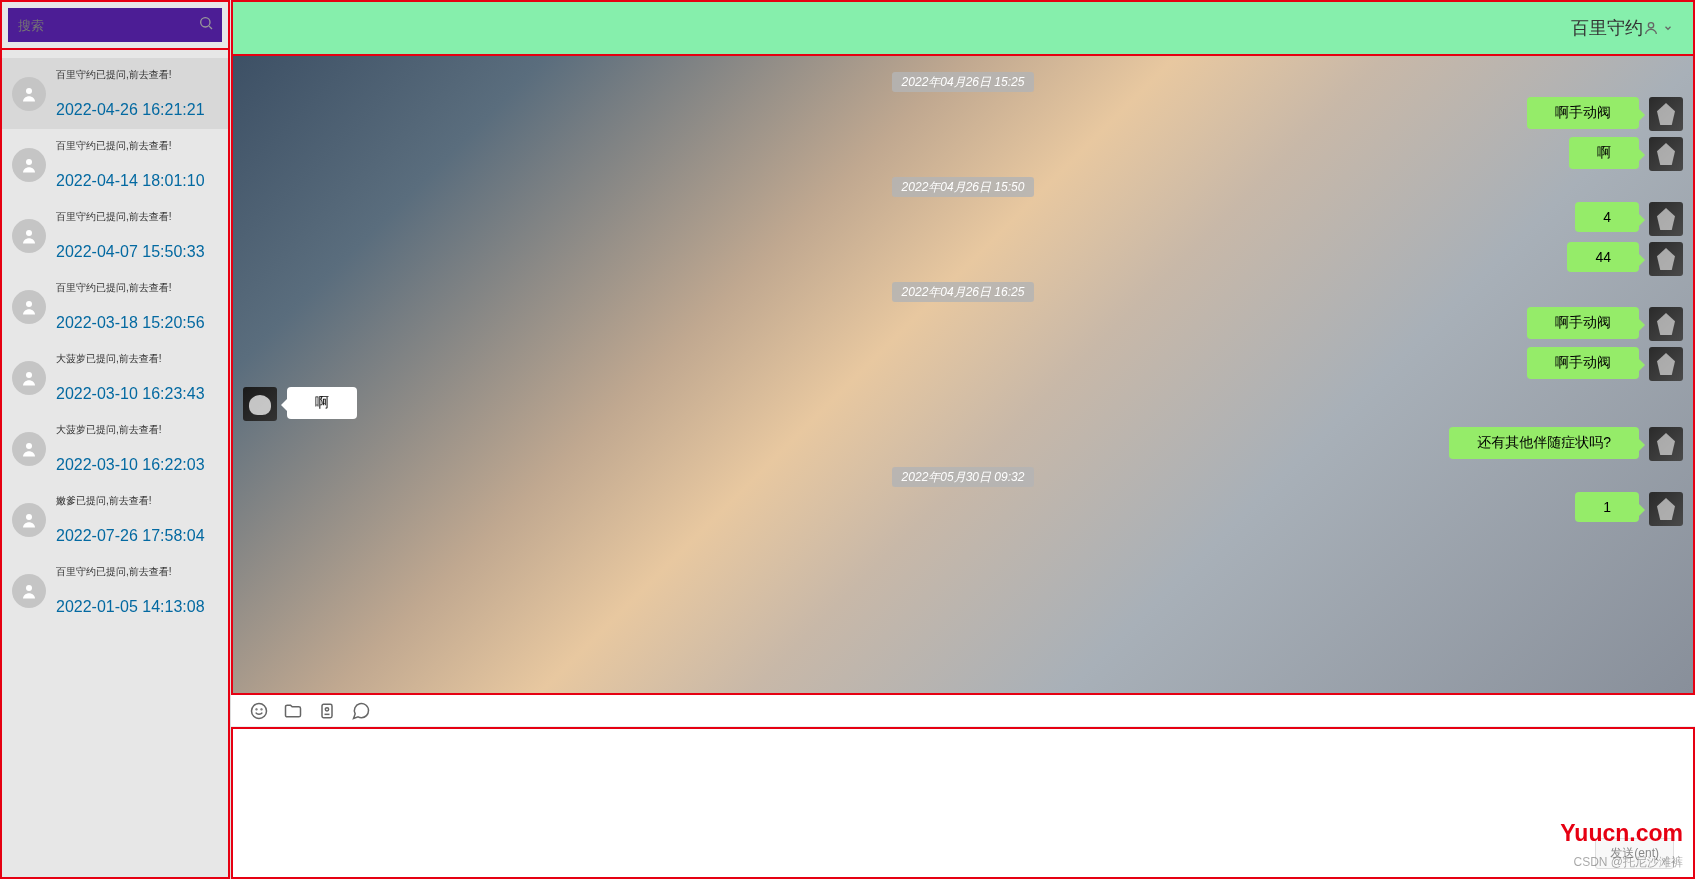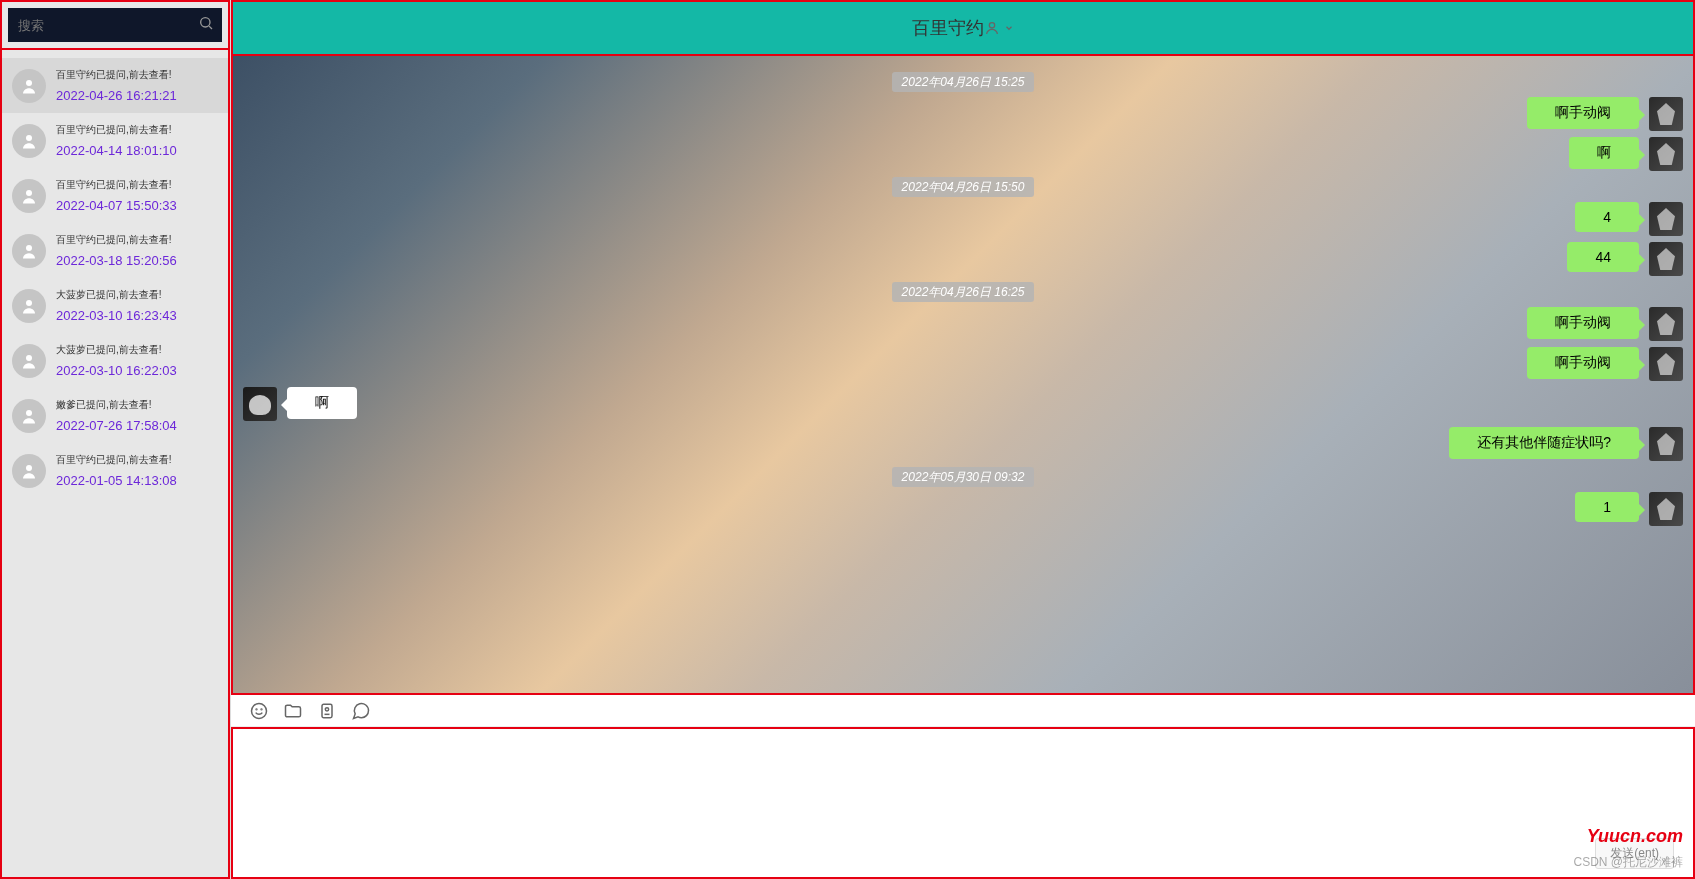--- a/index.html
+++ b/index.html
@@ -1,31 +1,31 @@
 <!DOCTYPE html>
 <html><head>
 <meta charset="utf-8">
 <style>
 * { box-sizing: border-box; margin: 0; padding: 0; }
 body { font-family: "Microsoft YaHei", Arial, sans-serif; background: #f5f5f5; width: 1695px; height: 879px; overflow: hidden; display: flex; }
 .sidebar { width: 230px; height: 100%; background: #e7e7e7; display: flex; flex-direction: column; border: 2px solid #e60012; }
 .search-wrap { padding: 6px; border: 2px solid #e60012; margin: -2px; margin-bottom: 8px; }
-.search-input { width: 100%; height: 34px; border: none; background: #0f172a; padding: 0 30px 0 10px; font-size: 13px; color: #888; outline: none; }
+.search-input { width: 100%; height: 34px; border: none; background: #4c1d95; padding: 0 30px 0 10px; font-size: 13px; color: #888; outline: none; }
 .search-box { position: relative; }
 .search-icon { position: absolute; right: 8px; top: 50%; transform: translateY(-50%); color: #999; }
 .conv-list { flex: 1; overflow-y: auto; }
 .conv-item { display: flex; align-items: center; padding: 10px 10px; cursor: pointer; }
 .conv-item.active { background: #d8d8d8; }
 .conv-avatar { width: 34px; height: 34px; border-radius: 50%; background: #c5c5c5; display: flex; align-items: center; justify-content: center; flex-shrink: 0; }
 .conv-avatar svg { fill: #fff; }
 .conv-info { margin-left: 10px; overflow: hidden; }
 .conv-title { font-size: 10px; color: #333; white-space: nowrap; overflow: hidden; text-overflow: ellipsis; }
-.conv-time { font-size: 13px; color: #6d28d9; margin-top: 6px; }
+.conv-time { font-size: 16px; color: #0369a1; margin-top: 19px; }
 .main { flex: 1; display: flex; flex-direction: column; background: #fff; border-left: 1px solid #ddd; }
-.chat-header { height: 56px; border: 2px solid #e60012; display: flex; align-items: center; justify-content: center; padding: 0 20px; background: #14b8a6; }
+.chat-header { height: 56px; border: 2px solid #e60012; display: flex; align-items: center; justify-content: flex-end; padding: 0 20px; background: #86efac; }
 .chat-title { font-size: 18px; color: #333; }
 .chat-user-icon { color: #666; display: flex; align-items: center; gap: 4px; cursor: pointer; }
 .chat-body { flex: 1; border: 2px solid #e60012; border-top: none; background: linear-gradient(135deg, #3d5065 0%, #5a6d7d 15%, #c0a890 35%, #e8c8a0 45%, #c8b8a8 55%, #a8b0b8 70%, #888f9a 100%); overflow-y: auto; padding: 10px 10px; position: relative; }
 .time-divider { text-align: center; margin: 6px 0; font-style: italic; }
 .time-divider span { background: rgba(180,180,180,0.85); color: #fff; font-size: 12px; padding: 3px 10px; border-radius: 3px; }
 .msg-row { display: flex; margin: 6px 0; align-items: flex-start; }
 .msg-row.right { justify-content: flex-end; }
 .msg-row.left { justify-content: flex-start; }
 .msg-avatar { width: 34px; height: 34px; border-radius: 3px; background: #333; flex-shrink: 0; position: relative; overflow: hidden; }
 .msg-avatar.av1 { background: linear-gradient(135deg,#2a2a2a,#4a4a4a); }
@@ -35,21 +35,21 @@
 .msg-bubble { max-width: 400px; padding: 7px 28px; border-radius: 4px; font-size: 14px; position: relative; }
 .msg-row.right .msg-bubble { background: #95ec69; color: #000; margin-right: 10px; }
 .msg-row.right .msg-bubble::after { content:""; position:absolute; right:-6px; top:12px; border:6px solid transparent; border-left-color:#95ec69; border-right:0; }
 .msg-row.left .msg-bubble { background: #fff; color: #000; margin-left: 10px; }
 .msg-row.left .msg-bubble::after { content:""; position:absolute; left:-6px; top:12px; border:6px solid transparent; border-right-color:#fff; border-left:0; }
 .toolbar { height: 32px; display: flex; align-items: center; gap: 14px; padding: 0 18px; background: #fff; border-bottom: 1px solid #eee; }
 .tool-icon { color: #666; cursor: pointer; display: flex; }
 .input-area { height: 152px; border: 2px solid #e60012; background: #fff; position: relative; }
 .input-text { width: 100%; height: 100%; border: none; resize: none; padding: 10px; font-size: 14px; outline: none; }
 .send-btn { position: absolute; right: 19px; bottom: 8px; border: 1px solid #ddd; background: #f8f8f8; color: #888; font-size: 12px; padding: 6px 14px; cursor: pointer; border-radius: 3px; }
-.watermark { position: absolute; right: 10px; bottom: 30px; color: #e60012; font-size: 18px; font-style: italic; font-weight: bold; pointer-events: none; }
+.watermark { position: absolute; right: 10px; bottom: 30px; color: #e60012; font-size: 23px; font-weight: bold; pointer-events: none; }
 .csdn-wm { position: absolute; right: 10px; bottom: 6px; color: rgba(0,0,0,0.35); font-size: 12px; pointer-events: none; text-align: right; }
 </style>
 </head>
 <body>
 
 <div class="sidebar">
   <div class="search-wrap">
     <div class="search-box">
       <input class="search-input" placeholder="搜索" style="">
       <span class="search-icon">

